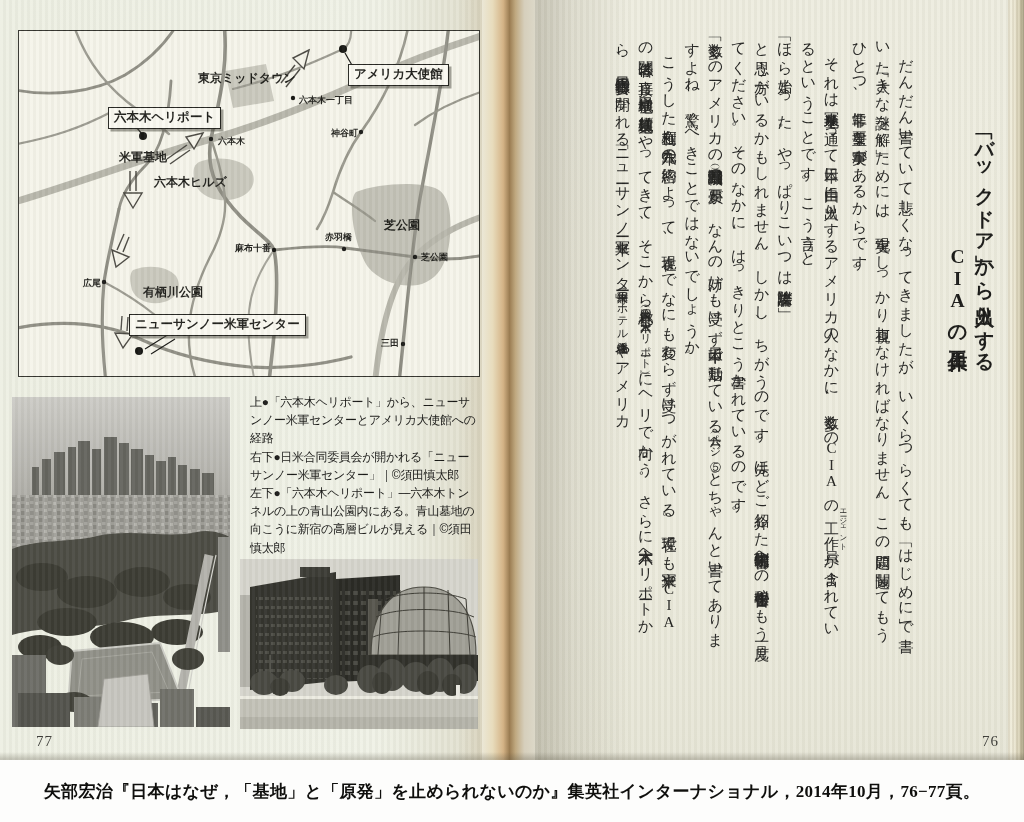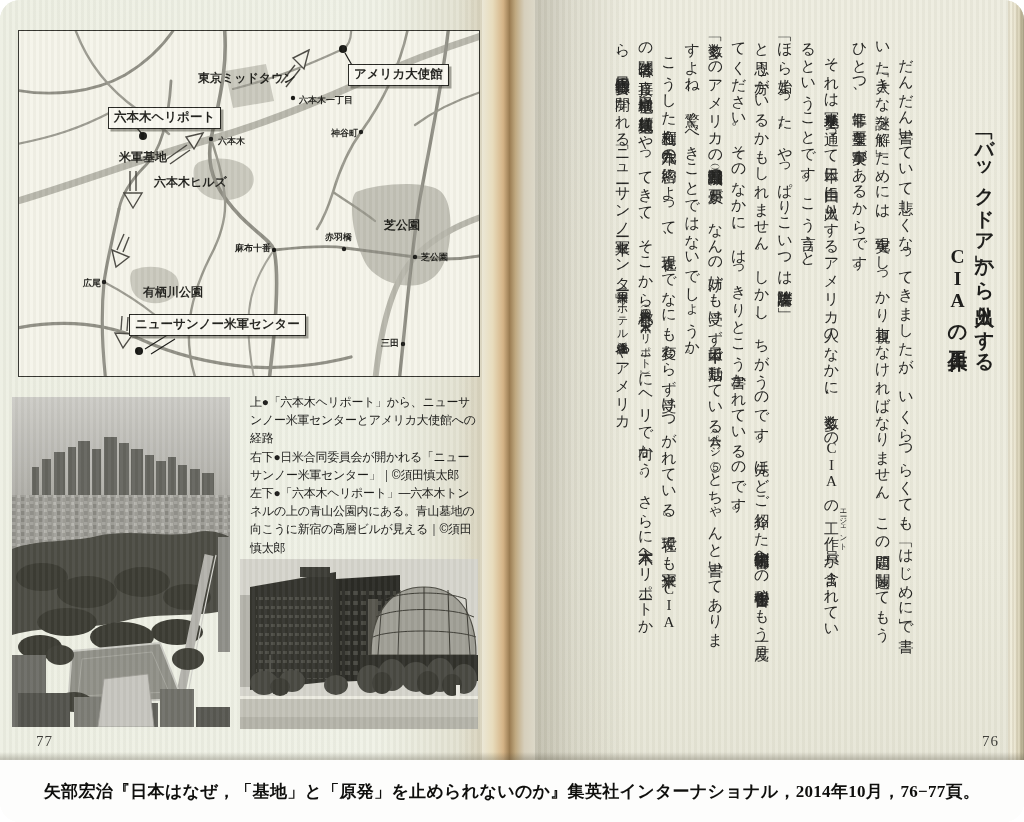--- a/index.html
+++ b/index.html
@@ -1,17 +1,17 @@
 <!DOCTYPE html>
 <html><head>
 <meta charset="utf-8">
 <style>
   html,body{margin:0;padding:0;}
   .scene{position:relative;width:1024px;height:822px;background:#fcfcfa;overflow:hidden;
-         font-family:"Liberation Serif","DejaVu Serif",serif;color:#1f1f1d;border-radius:20px;}
+         font-family:"Liberation Serif","DejaVu Serif",serif;color:#1f1f1d;}
   .book{position:absolute;left:0;top:0;width:1024px;height:760px;}
   .page{position:absolute;top:0;height:760px;overflow:hidden;}
   .page::after{content:"";position:absolute;inset:0;pointer-events:none;
     background:repeating-linear-gradient(90deg,rgba(255,255,255,.05) 0 3px,rgba(90,90,70,.045) 3px 6px);}
   .page-left{left:0;width:482px;
     background:linear-gradient(90deg,#edefe3 0%,#eff1e6 78%,#e3e2d2 95%,#d8d2bc 100%),
                linear-gradient(180deg,#eceee2,#e8eadd);}
   .page-right{left:535px;width:489px;
     background:linear-gradient(90deg,rgba(105,98,78,.30) 0px,rgba(105,98,78,.12) 38px,rgba(105,98,78,0) 95px),
                linear-gradient(180deg,#edecdf 0%,#ecebdd 70%,#e6e5d6 100%);

